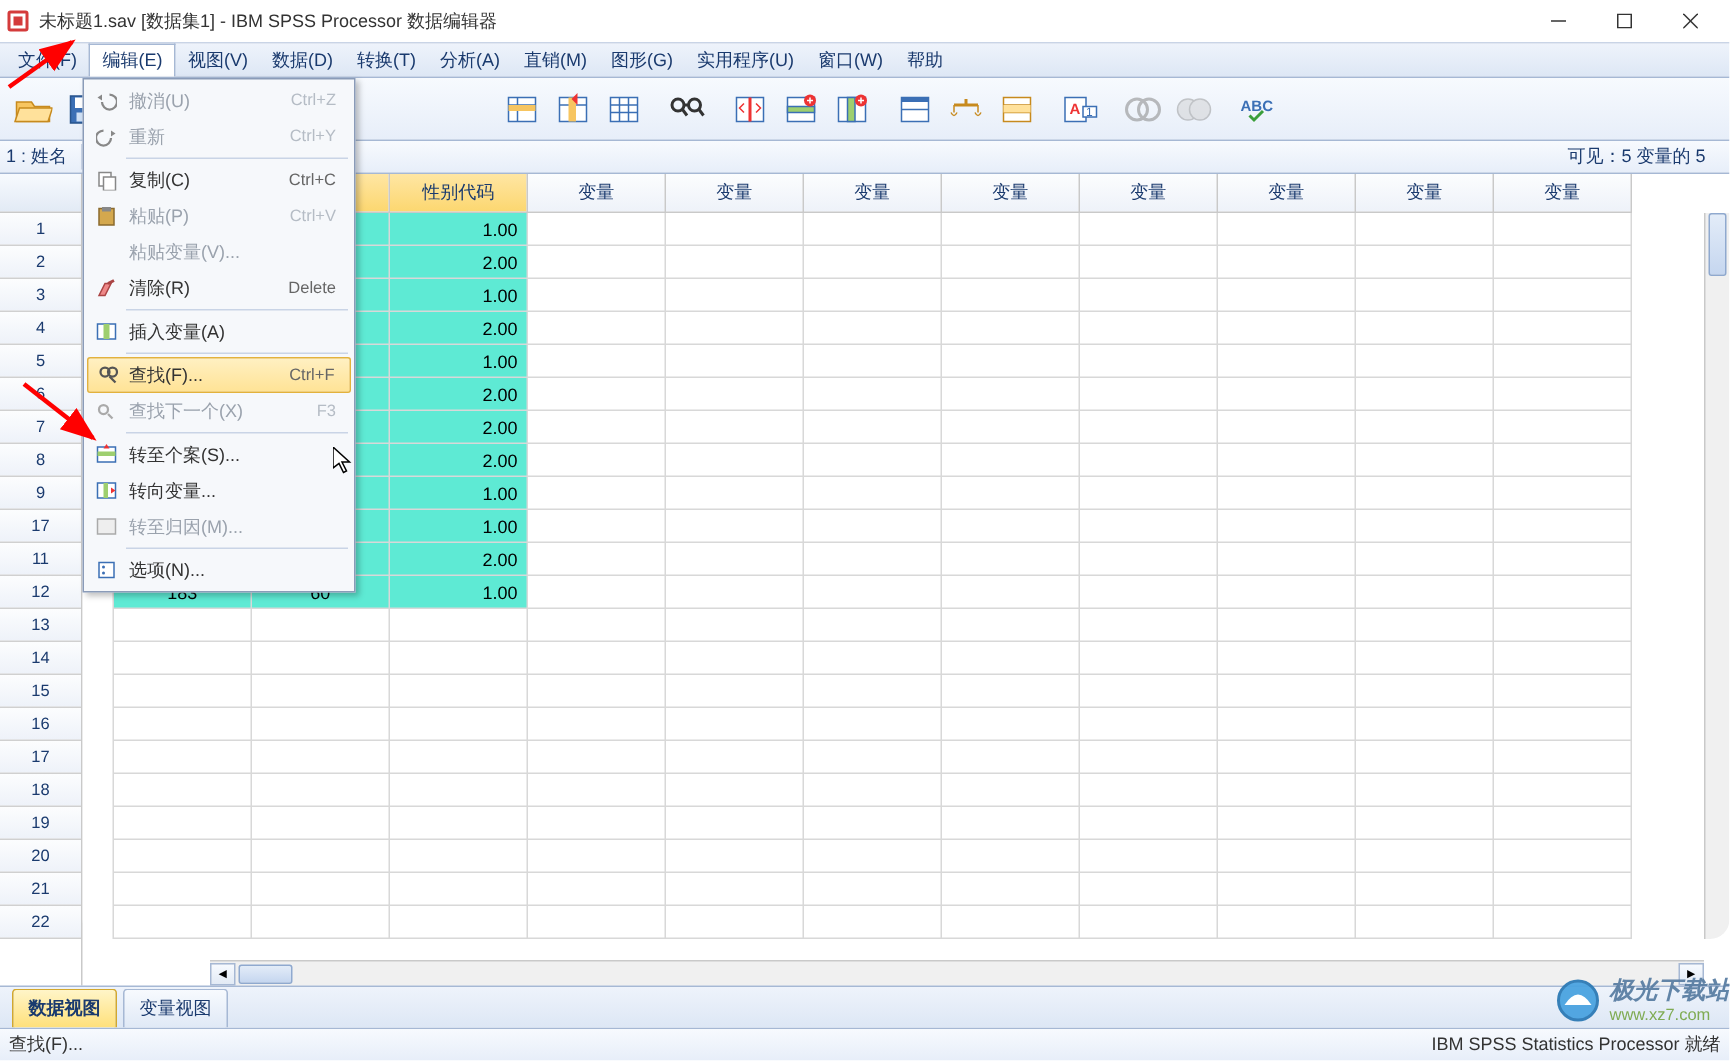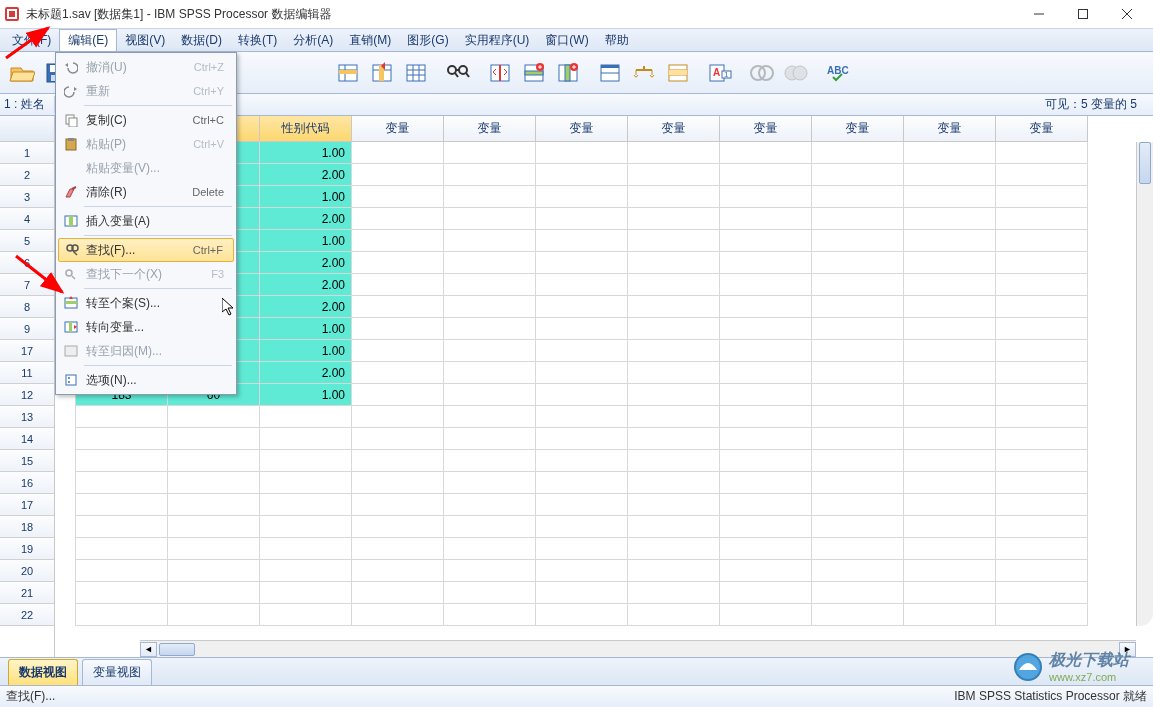--- a/index.html
+++ b/index.html
@@ -73,21 +73,21 @@
 .dditem .mi-icon { position: absolute; left: 4px; width: 18px; height: 18px; display: flex; align-items: center; justify-content: center; }
 .ddsep { height: 1px; background: #c9d4e6; margin: 2px 2px 2px 26px; }
 
 
 .arrow-overlay { position: absolute; pointer-events: none; z-index: 200; }
 
 
 .cursor-img { position: absolute; left: 222px; top: 298px; z-index: 300; pointer-events:none; }
 
 
-.watermark { position: absolute; right: 24px; bottom: 24px; z-index: 50; opacity: 0.95; display:flex; align-items:center; gap:6px;}
+.watermark { position: absolute; right: 0; bottom: 24px; z-index: 50; opacity: 0.95; display:flex; align-items:center; gap:6px;}
 .watermark .wm-text { font-size: 16px; font-style: italic; color: #5a7ea3; font-weight: bold; }
 .watermark .wm-url { font-size: 11px; color: #7aa84a; }
 
 </style>
 </head>
 <body>
 
 <div class="titlebar">
   <span class="app-icon">
     <svg width="16" height="16">

